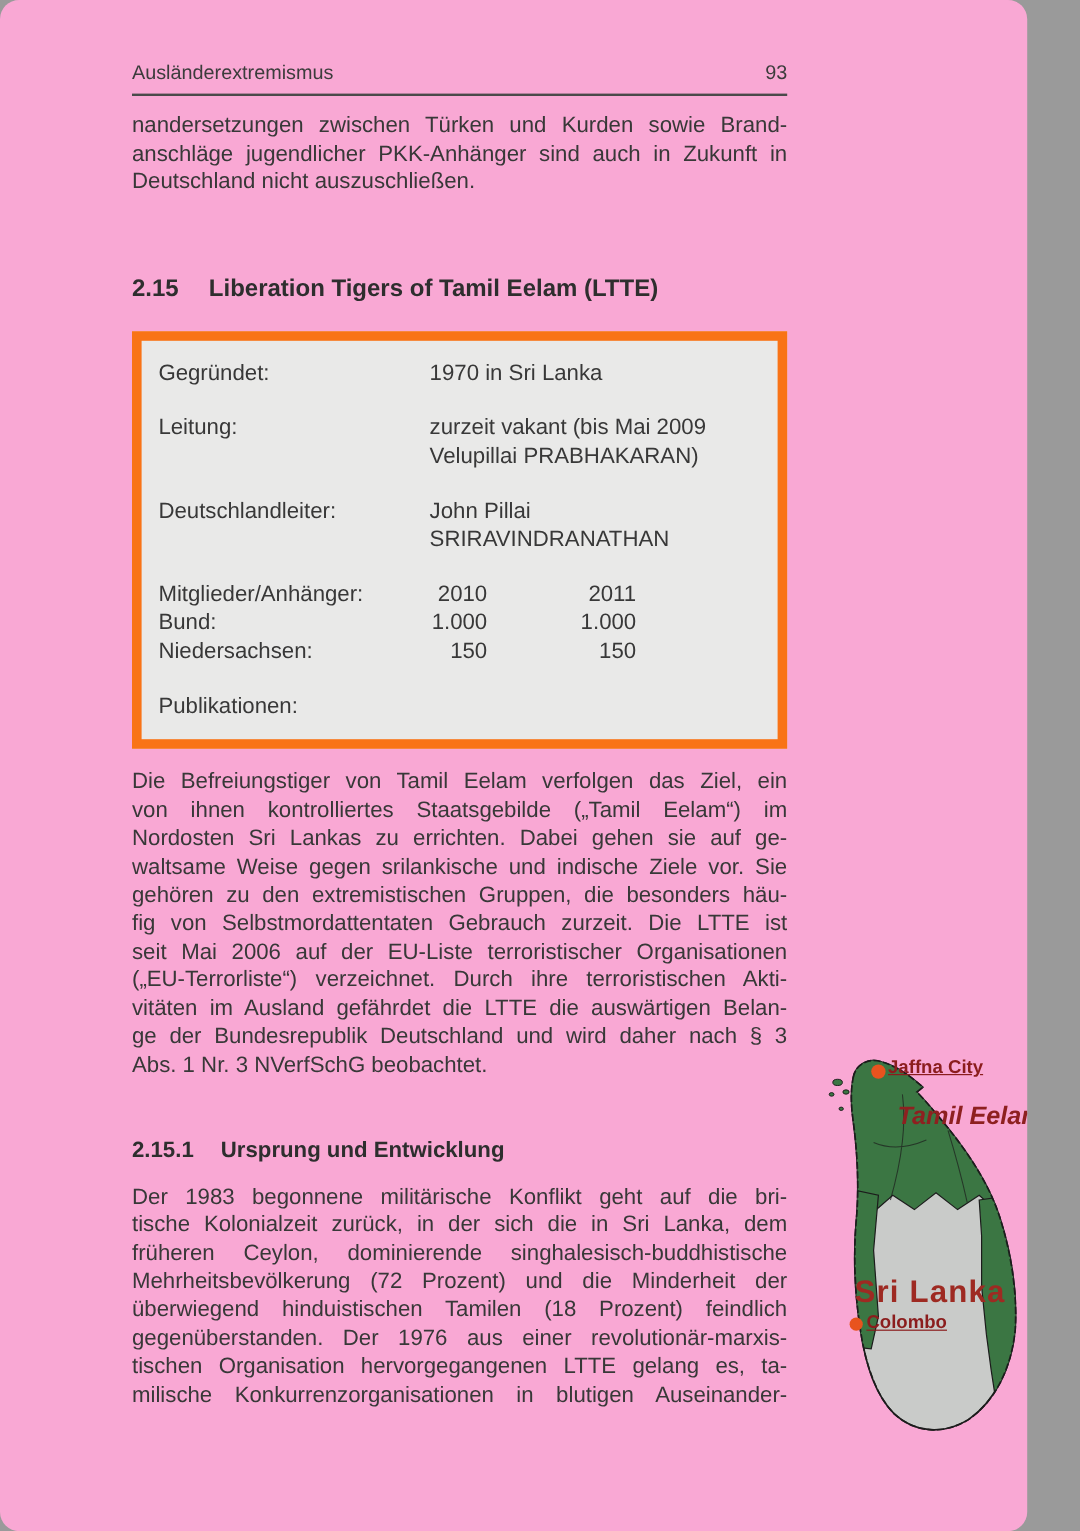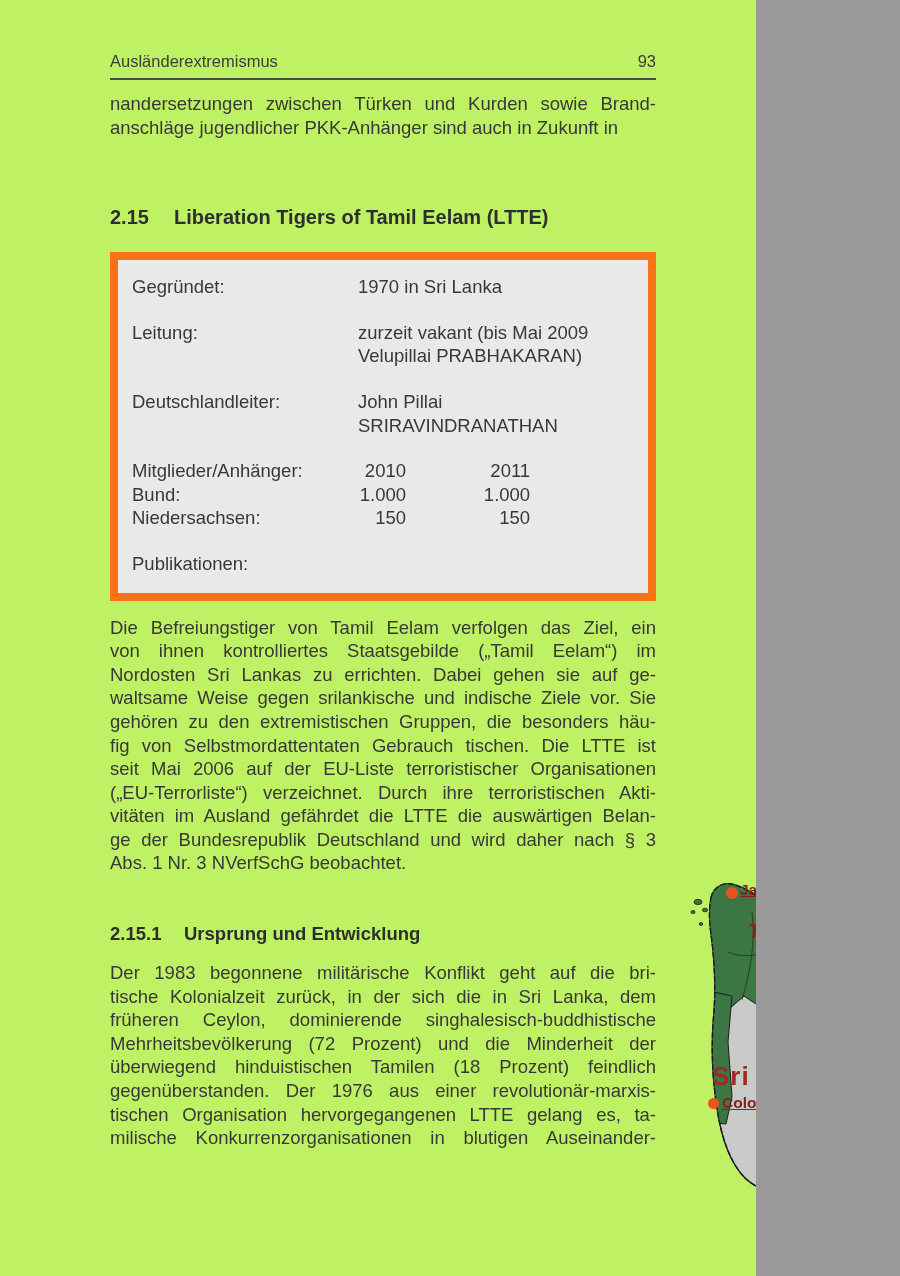--- a/index.html
+++ b/index.html
@@ -1,24 +1,25 @@
 <!DOCTYPE html>
 <html><head>
 <meta charset="utf-8">
 <style>
   * { margin: 0; padding: 0; box-sizing: border-box; }
   html, body { background: #9a9a9a; }
   .page {
     position: relative;
-    width: 756px;
+    width: 856px;
     height: 1276px;
-    background: #bef264;
+    background: #f9a8d4;
     font-family: "Liberation Sans", sans-serif;
     color: #3a3a3a;
     overflow: hidden;
+    border-radius: 16px;
   }
   .content-col {
     position: absolute;
     left: 110px;
     top: 0;
     width: 546px;
   }
   
   .running-header {
     display: flex;
@@ -118,20 +119,21 @@
   <div class="content-col">
 
     <div class="running-header">
       <span>Ausländerextremismus</span>
       <span>93</span>
     </div>
 
     <div class="para intro-para last-left">
         <div class="line">nandersetzungen zwischen Türken und Kurden sowie Brand-</div>
         <div class="line">anschläge jugendlicher PKK-Anhänger sind auch in Zukunft in</div>
+        <div class="line">Deutschland nicht auszuschließen.</div>
       </div>
 
     <div class="section-heading">
       <span class="h-num">2.15</span>
       <span>Liberation Tigers of Tamil Eelam (LTTE)</span>
     </div>
 
     <div class="factbox">
 
       <div class="fb-row">
@@ -184,21 +186,21 @@
       </div>
 
     </div>
 
     <div class="para para1 last-left">
         <div class="line">Die Befreiungstiger von Tamil Eelam verfolgen das Ziel, ein</div>
         <div class="line">von ihnen kontrolliertes Staatsgebilde („Tamil Eelam“) im</div>
         <div class="line">Nordosten Sri Lankas zu errichten. Dabei gehen sie auf ge-</div>
         <div class="line">waltsame Weise gegen srilankische und indische Ziele vor. Sie</div>
         <div class="line">gehören zu den extremistischen Gruppen, die besonders häu-</div>
-        <div class="line">fig von Selbstmordattentaten Gebrauch tischen. Die LTTE ist</div>
+        <div class="line">fig von Selbstmordattentaten Gebrauch zurzeit. Die LTTE ist</div>
         <div class="line">seit Mai 2006 auf der EU-Liste terroristischer Organisationen</div>
         <div class="line">(„EU-Terrorliste“) verzeichnet. Durch ihre terroristischen Akti-</div>
         <div class="line">vitäten im Ausland gefährdet die LTTE die auswärtigen Belan-</div>
         <div class="line">ge der Bundesrepublik Deutschland und wird daher nach § 3</div>
         <div class="line">Abs. 1 Nr. 3 NVerfSchG beobachtet.</div>
       </div>
 
     <div class="subsection-heading">
       <span class="h-num">2.15.1</span>
       <span>Ursprung und Entwicklung</span>

